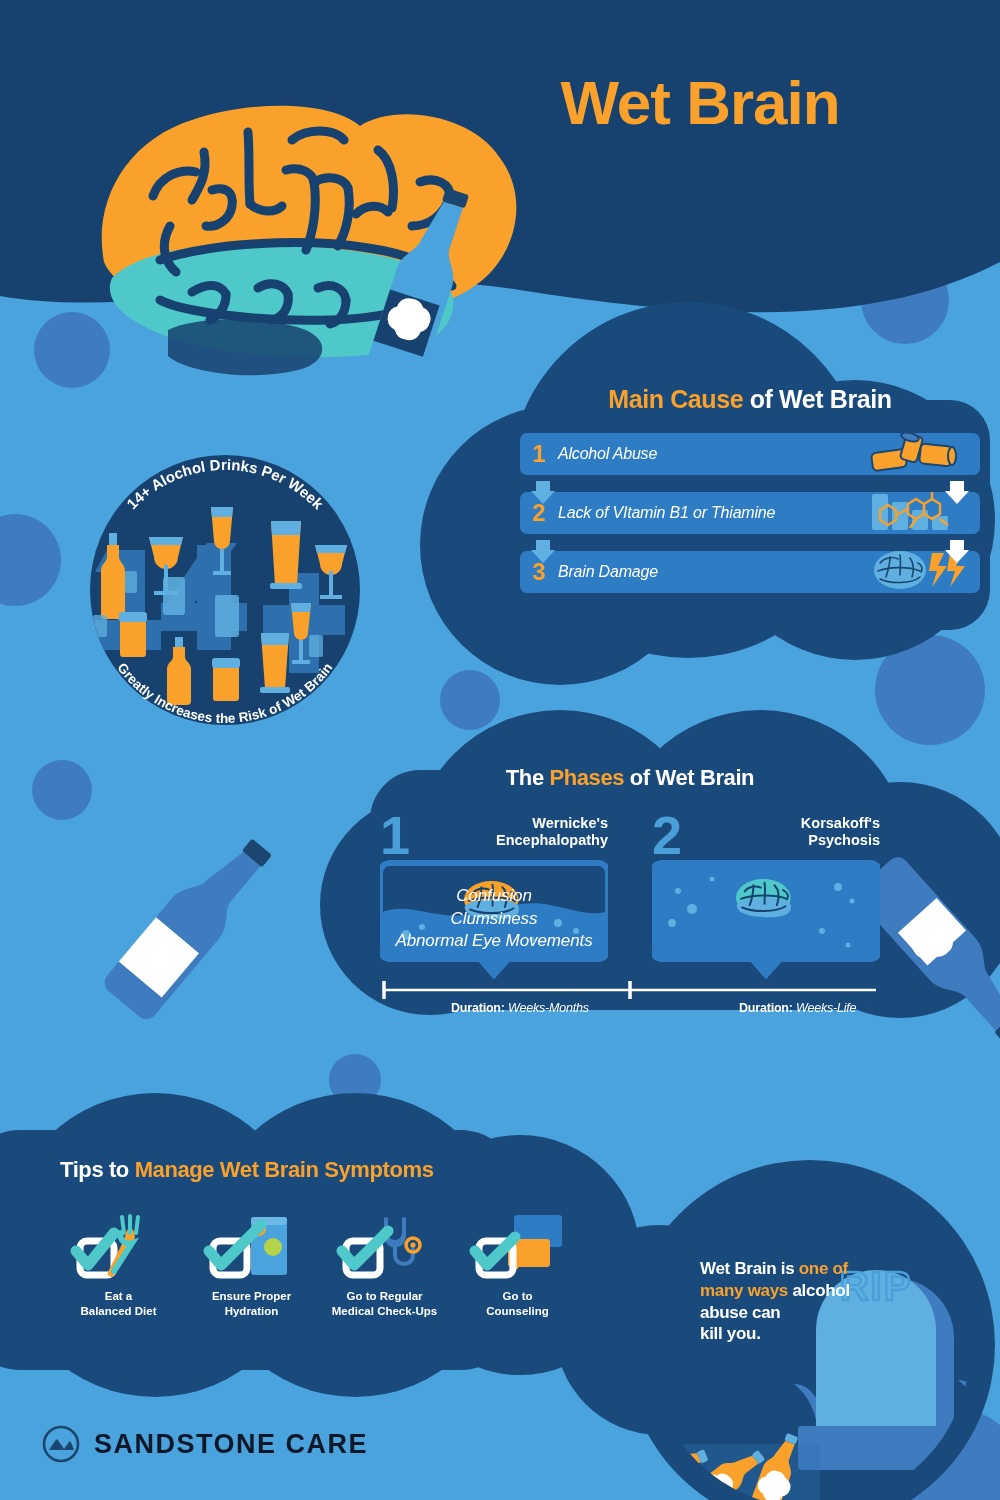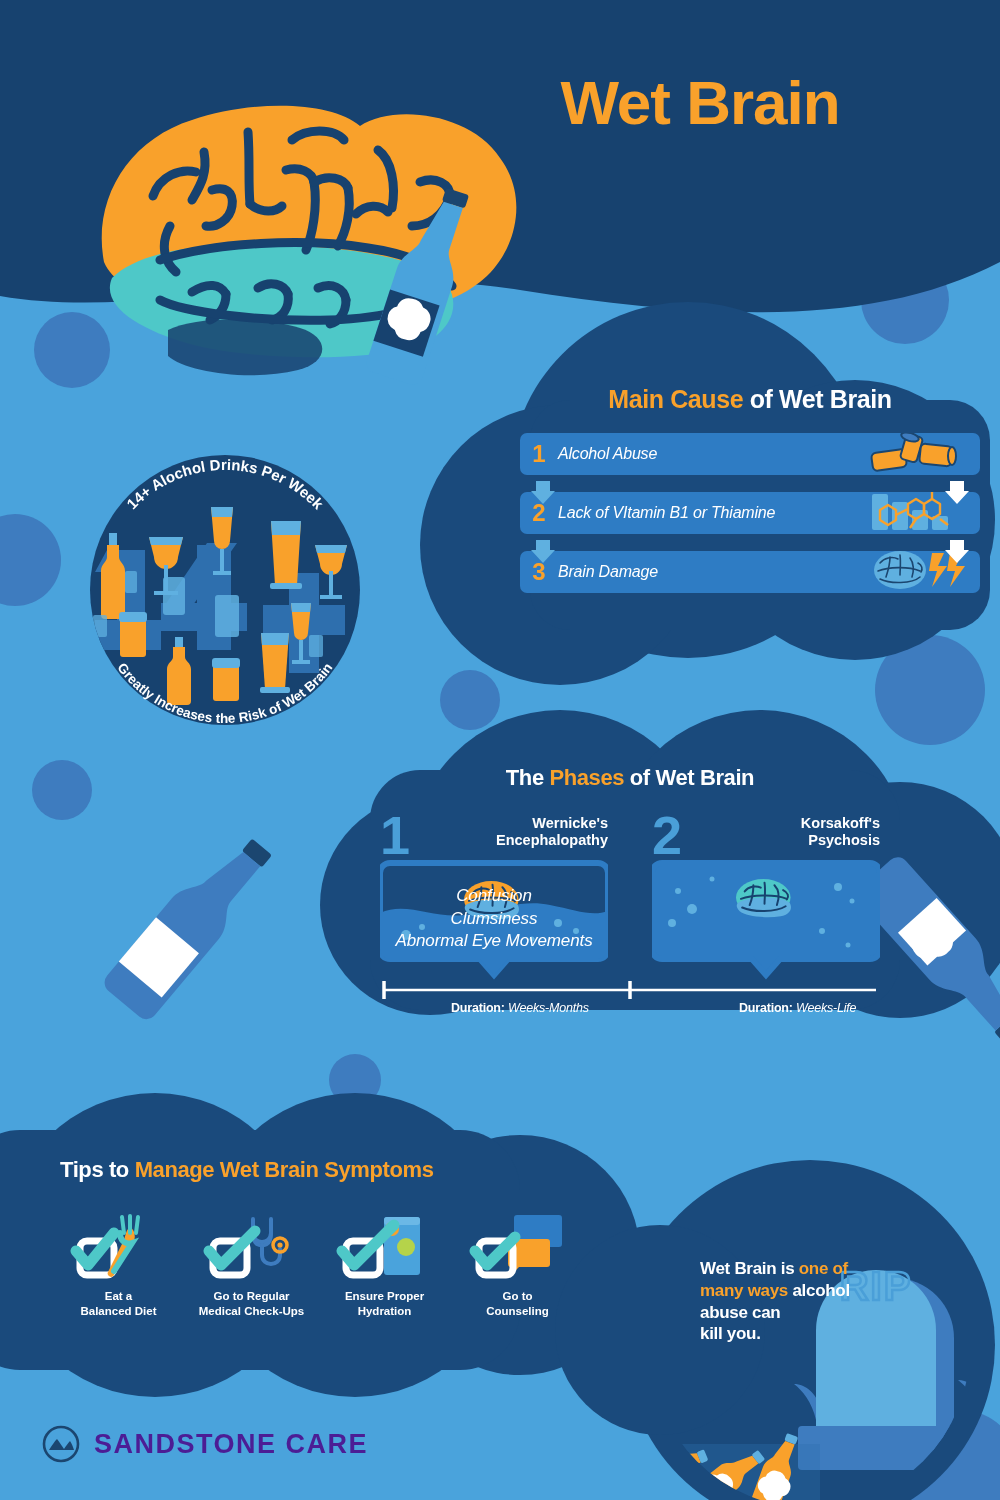--- a/index.html
+++ b/index.html
@@ -72,21 +72,21 @@
     margin-top:6px; font-size:11.5px; font-weight:bold; color:#fff; line-height:1.28;
   }
 
   
   #rip-block { left:700px; top:1258px; width:190px; }
   #rip-text { font-size:17px; font-weight:bold; color:#ffffff; line-height:1.28; letter-spacing:-0.3px; }
   #rip-text .hl { color:#f9a12b; }
 
   
   #logo-block { left:42px; top:1425px; display:flex; align-items:center; gap:14px; }
-  #logo-text { font-size:27px; font-weight:bold; color:#4c1d95; letter-spacing:1.5px; }
+  #logo-text { font-size:27px; font-weight:bold; color:#0f172a; letter-spacing:1.5px; }
 </style>
 </head>
 <body>
 
 <div class="stage">
 
   <svg class="layer" viewBox="0 0 1000 1500">
     <defs>
       <clipPath id="clipAll">
           <rect x="0" y="0" width="1000" height="1500"></rect>
@@ -543,41 +543,20 @@
         </div>
         <div class="tip-label">
           <div>Eat a</div>
           <div>Balanced Diet</div>
         </div>
       </div>
 
       <div class="tip">
         <div class="tip-icon">
           <svg width="117" height="72" viewBox="0 0 117 72">
-            <g fill="none" stroke="#3e7cbf" stroke-width="4" stroke-linecap="round">
-              <path d="M60,8 v14 c0,12 18,12 18,0 v-14"></path>
-              <path d="M69,34 v10 c0,12 18,12 18,0 v-6"></path>
-              <path d="M60,22 c0,14 9,12 9,12"></path>
-              <path d="M78,22 c0,14 -9,12 -9,12"></path>
-            </g>
-            <circle cx="87" cy="34" r="7" fill="none" stroke="#f9a12b" stroke-width="3.5"></circle>
-            <circle cx="87" cy="34" r="2.6" fill="#f9a12b"></circle>
-            <rect x="20" y="30" width="34" height="34" rx="7" fill="none" stroke="#ffffff" stroke-width="7"></rect>
-            <path d="M16,40 l12,14 l34,-34" fill="none" stroke="#4ec8c8" stroke-width="11" stroke-linecap="round" stroke-linejoin="round"></path>
-          </svg>
-        </div>
-        <div class="tip-label">
-          <div>Go to Regular</div>
-          <div>Medical Check-Ups</div>
-        </div>
-      </div>
-
-      <div class="tip">
-        <div class="tip-icon">
-          <svg width="117" height="72" viewBox="0 0 117 72">
             <g>
               <rect x="58" y="6" width="36" height="58" rx="3" fill="#4aa3dc"></rect>
               <rect x="58" y="6" width="36" height="8" rx="3" fill="#6bb8e6"></rect>
               <g clip-path="url(#clipGlass)" transform="translate(42,0)">
                 <circle cx="24" cy="18" r="7" fill="#f9a12b"></circle>
                 <circle cx="38" cy="36" r="9" fill="#b5d34a"></circle>
               </g>
             </g>
             <rect x="20" y="30" width="34" height="34" rx="7" fill="none" stroke="#ffffff" stroke-width="7"></rect>
             <path d="M16,40 l12,14 l40,-40" fill="none" stroke="#4ec8c8" stroke-width="11" stroke-linecap="round" stroke-linejoin="round"></path>
@@ -585,20 +564,41 @@
         </div>
         <div class="tip-label">
           <div>Ensure Proper</div>
           <div>Hydration</div>
         </div>
       </div>
 
       <div class="tip">
         <div class="tip-icon">
           <svg width="117" height="72" viewBox="0 0 117 72">
+            <g fill="none" stroke="#3e7cbf" stroke-width="4" stroke-linecap="round">
+              <path d="M60,8 v14 c0,12 18,12 18,0 v-14"></path>
+              <path d="M69,34 v10 c0,12 18,12 18,0 v-6"></path>
+              <path d="M60,22 c0,14 9,12 9,12"></path>
+              <path d="M78,22 c0,14 -9,12 -9,12"></path>
+            </g>
+            <circle cx="87" cy="34" r="7" fill="none" stroke="#f9a12b" stroke-width="3.5"></circle>
+            <circle cx="87" cy="34" r="2.6" fill="#f9a12b"></circle>
+            <rect x="20" y="30" width="34" height="34" rx="7" fill="none" stroke="#ffffff" stroke-width="7"></rect>
+            <path d="M16,40 l12,14 l34,-34" fill="none" stroke="#4ec8c8" stroke-width="11" stroke-linecap="round" stroke-linejoin="round"></path>
+          </svg>
+        </div>
+        <div class="tip-label">
+          <div>Go to Regular</div>
+          <div>Medical Check-Ups</div>
+        </div>
+      </div>
+
+      <div class="tip">
+        <div class="tip-icon">
+          <svg width="117" height="72" viewBox="0 0 117 72">
             <path d="M58,4 h42 a3,3 0 0 1 3,3 v26 a3,3 0 0 1 -3,3 h-30 l-10,9 v-9 h-2 a3,3 0 0 1 -3,-3 v-26 a3,3 0 0 1 3,-3 z" fill="#2e7cc4"></path>
             <path d="M52,28 h36 a3,3 0 0 1 3,3 v22 a3,3 0 0 1 -3,3 h-28 l-9,9 v-9 h1 a3,3 0 0 1 -3,-3 v-22 a3,3 0 0 1 3,-3 z" fill="#f9a12b"></path>
             <rect x="20" y="30" width="34" height="34" rx="7" fill="none" stroke="#ffffff" stroke-width="7"></rect>
             <path d="M16,40 l12,14 l28,-28" fill="none" stroke="#4ec8c8" stroke-width="11" stroke-linecap="round" stroke-linejoin="round"></path>
           </svg>
         </div>
         <div class="tip-label">
           <div>Go to</div>
           <div>Counseling</div>
         </div>

